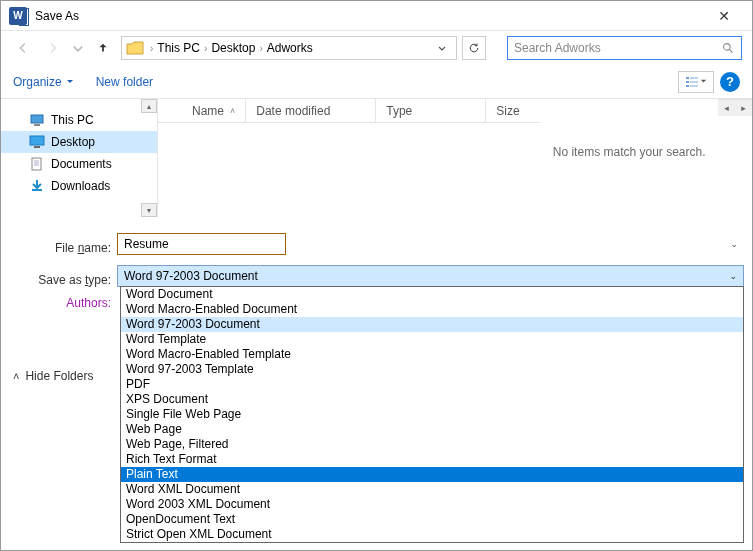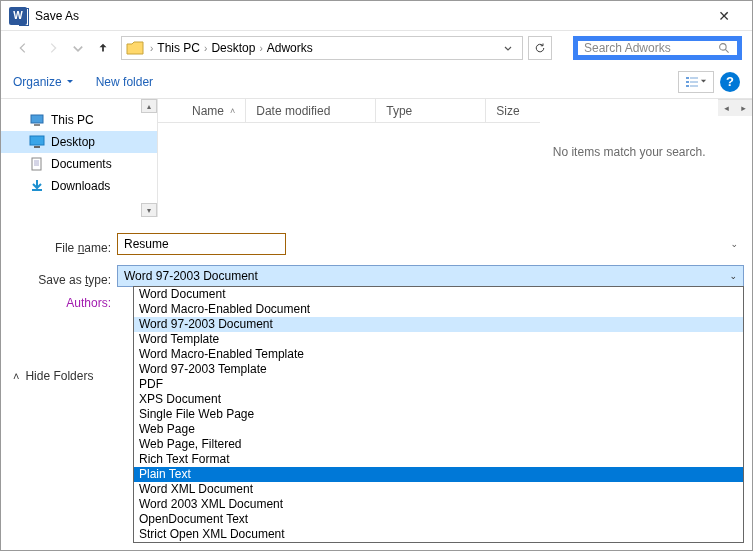--- a/index.html
+++ b/index.html
@@ -17,21 +17,21 @@
   .nav-btn { width: 24px; height: 24px; display: flex; align-items: center; justify-content: center; color: #999; }
   .nav-btn.enabled { color: #333; }
   .nav-btn svg { width: 14px; height: 14px; }
   .address { flex: 1; display: flex; align-items: center; border: 1px solid #ccc; height: 24px; padding: 0 4px; background: #fff; }
   .folder-icon { width: 18px; height: 14px; margin-right: 2px; display:inline-flex; }
   .crumb-sep { color: #888; margin: 0 4px; font-size: 10px; }
   .crumb { cursor: pointer; }
   .addr-spacer { flex:1; }
   .addr-btn { width: 20px; height: 20px; display:flex; align-items:center; justify-content:center; color:#555; }
   .refresh-btn { width:24px; height:24px; border:1px solid #ccc; display:flex; align-items:center; justify-content:center; margin-left:-1px; }
-  .search { width: 169px; height: 24px; border: 5px solid #3b82f6; display: flex; align-items: center; padding: 0 6px; margin-left: 15px; color:#888; }
+  .search { width: 235px; height: 24px; border: 1px solid #3b82f6; display: flex; align-items: center; padding: 0 6px; margin-left: 15px; color:#888; }
   .search span { flex:1; }
   
   
   .toolbar { height: 34px; display: flex; align-items: center; padding: 0 12px; gap: 22px; border-bottom: 1px solid #e5e5e5; }
   .toolbar .org { color: #1e61b8; cursor: pointer; display:flex; align-items:center; gap:4px; }
   .toolbar .newf { color: #1e61b8; cursor: pointer; }
   .toolbar .right { margin-left: auto; display:flex; align-items:center; gap:6px; }
   .toolbar .view-btn { width: 36px; height: 22px; border:1px solid #ccc; display:flex; align-items:center; justify-content:center; gap:1px; }
   .help-icon { width: 20px; height: 20px; border-radius: 50%; background: #0078d7; color: #fff; display: flex; align-items: center; justify-content: center; font-weight: bold; font-size: 13px; }
   
@@ -62,21 +62,21 @@
   .form-row { display: flex; align-items: flex-end; padding: 4px 8px; }
   .form-row .label { width: 108px; text-align: right; padding-right: 6px; color: #333; }
   .form-row .label u { text-decoration: underline; }
   .form-row input.textbox { flex:1; height: 22px; border: 1px solid #a16207; padding: 2px 6px; outline:none; font-size:12px; }
   .combo-wrap { flex:1; position:relative; }
   .combo { height: 22px; border: 1px solid #7a9fcf; background: #cde8ff; display:flex; align-items:center; padding:0 6px; cursor:pointer; }
   .combo .arrow { margin-left:auto; font-size:9px; color:#333; }
   .filename-arrow { position:absolute; right:6px; top:50%; transform:translateY(-50%); font-size:9px; color:#555; pointer-events:none; }
   
   
-  .dropdown { position: absolute; left: 16px; top: 21px; right: 0; background: #fff; border: 1px solid #666; z-index: 100; }
+  .dropdown { position: absolute; left: 3px; top: 21px; right: 0; background: #fff; border: 1px solid #666; z-index: 100; }
   .dropdown .opt { height: 15px; padding: 0 5px; display:flex; align-items:center; cursor:pointer; font-size:12px; line-height:15px; }
   .dropdown .opt.sel { background: #cde8ff; }
   .dropdown .opt.hover { background: #0078d7; color: #fff; }
   .cursor-arrow { position:absolute; pointer-events:none; }
   
   
   .footer { position: absolute; left: 12px; top: 368px; display:flex; align-items:center; gap:6px; color:#333; cursor:pointer; }
   .footer .chev { font-size: 11px; }
   
   .authors-row { position:absolute; left:0; top:295px; width:100%; display:flex; padding: 0 8px; }

